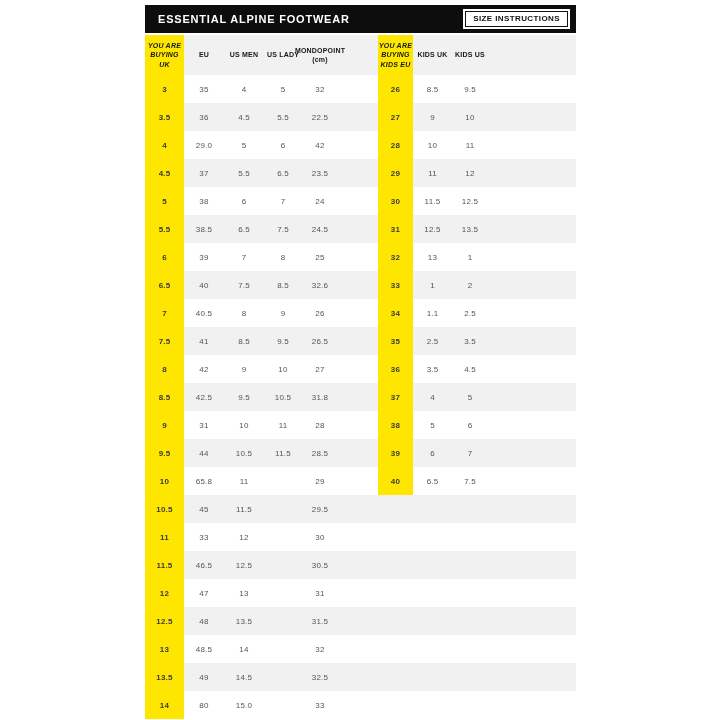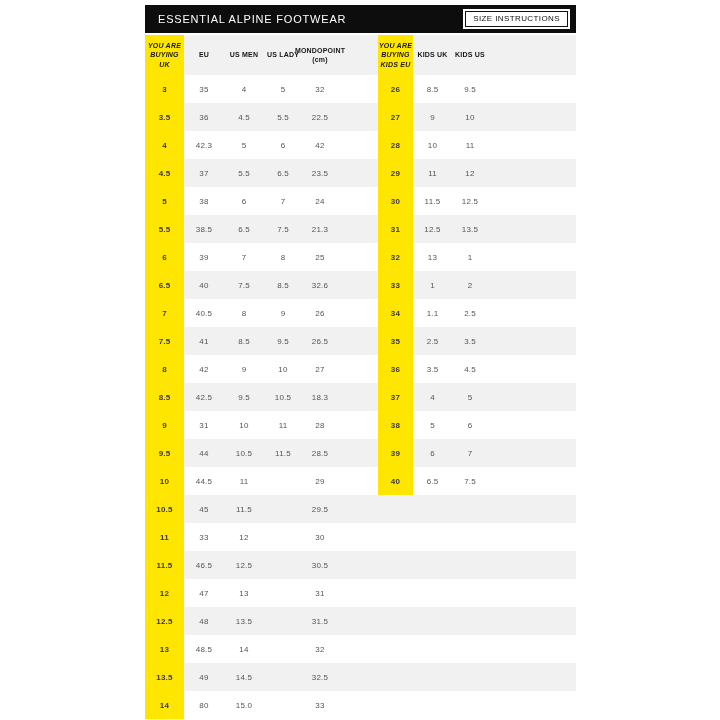--- a/index.html
+++ b/index.html
@@ -1,24 +1,24 @@
 <!DOCTYPE html>
 <html style="--yellow: #ffe600; --stripe: #f1f1f1; --bar: #0d0d0d;"><head>
 <meta charset="utf-8">
 <style>
   html,body{margin:0;padding:0;background:#ffffff;}
   body{width:720px;height:720px;position:relative;font-family:"Liberation Sans",sans-serif;overflow:hidden;}
   :root{--yellow:#ffe600;--stripe:#f1f1f1;--bar:#0d0d0d;}
   .content{position:absolute;left:145px;top:5px;width:431px;}
   
   .bar{height:28px;background:var(--bar);display:flex;align-items:center;justify-content:space-between;padding:0 6px 0 13px;box-sizing:border-box;}
-  .bar-title{color:#ffffff;font-size:11px;font-weight:normal;letter-spacing:0.8px;white-space:nowrap;}
+  .bar-title{color:#ffffff;font-size:11px;font-weight:bold;letter-spacing:0.8px;white-space:nowrap;}
   .btn-wrap{background:#ffffff;padding:2px;}
   .size-btn{display:block;background:#ffffff;border:1px solid #111111;color:#111111;font-family:"Liberation Sans",sans-serif;
-    font-size:8px;font-weight:normal;letter-spacing:0.4px;padding:3px 7px;line-height:1;cursor:pointer;white-space:nowrap;}
+    font-size:8px;font-weight:bold;letter-spacing:0.4px;padding:3px 7px;line-height:1;cursor:pointer;white-space:nowrap;}
   .gap{height:2px;background:#ffffff;}
   
   .grid{display:grid;grid-template-columns:39px 40px 40px 38px 36px 40px 35px 39px 36px 1fr;}
   .thead{height:40px;background:var(--stripe);}
   .thead .hc{display:flex;flex-direction:column;align-items:center;justify-content:center;
     font-size:7px;font-weight:bold;color:#161616;letter-spacing:0.2px;text-align:center;line-height:1.35;}
   .ycell{background:var(--yellow);}
   .thead .ycell{font-style:italic;}
   .trow{height:28px;}
   .trow.even{background:#ffffff;}
@@ -84,21 +84,21 @@
         <div class="tc">5.5</div>
         <div class="tc">22.5</div>
         <div class="tc"></div>
         <div class="tc ycell">27</div>
         <div class="tc">9</div>
         <div class="tc">10</div>
         <div class="tc"></div>
       </div>
       <div class="grid trow even">
         <div class="tc ycell">4</div>
-        <div class="tc">42.3</div>
+        <div class="tc">29.0</div>
         <div class="tc">5</div>
         <div class="tc">6</div>
         <div class="tc">42</div>
         <div class="tc"></div>
         <div class="tc ycell">28</div>
         <div class="tc">10</div>
         <div class="tc">11</div>
         <div class="tc"></div>
       </div>
       <div class="grid trow odd">
@@ -123,21 +123,21 @@
         <div class="tc ycell">30</div>
         <div class="tc">11.5</div>
         <div class="tc">12.5</div>
         <div class="tc"></div>
       </div>
       <div class="grid trow odd">
         <div class="tc ycell">5.5</div>
         <div class="tc">38.5</div>
         <div class="tc">6.5</div>
         <div class="tc">7.5</div>
-        <div class="tc">21.3</div>
+        <div class="tc">24.5</div>
         <div class="tc"></div>
         <div class="tc ycell">31</div>
         <div class="tc">12.5</div>
         <div class="tc">13.5</div>
         <div class="tc"></div>
       </div>
       <div class="grid trow even">
         <div class="tc ycell">6</div>
         <div class="tc">39</div>
         <div class="tc">7</div>
@@ -195,21 +195,21 @@
         <div class="tc ycell">36</div>
         <div class="tc">3.5</div>
         <div class="tc">4.5</div>
         <div class="tc"></div>
       </div>
       <div class="grid trow odd">
         <div class="tc ycell">8.5</div>
         <div class="tc">42.5</div>
         <div class="tc">9.5</div>
         <div class="tc">10.5</div>
-        <div class="tc">18.3</div>
+        <div class="tc">31.8</div>
         <div class="tc"></div>
         <div class="tc ycell">37</div>
         <div class="tc">4</div>
         <div class="tc">5</div>
         <div class="tc"></div>
       </div>
       <div class="grid trow even">
         <div class="tc ycell">9</div>
         <div class="tc">31</div>
         <div class="tc">10</div>
@@ -228,21 +228,21 @@
         <div class="tc">11.5</div>
         <div class="tc">28.5</div>
         <div class="tc"></div>
         <div class="tc ycell">39</div>
         <div class="tc">6</div>
         <div class="tc">7</div>
         <div class="tc"></div>
       </div>
       <div class="grid trow even">
         <div class="tc ycell">10</div>
-        <div class="tc">44.5</div>
+        <div class="tc">65.8</div>
         <div class="tc">11</div>
         <div class="tc"></div>
         <div class="tc">29</div>
         <div class="tc"></div>
         <div class="tc ycell">40</div>
         <div class="tc">6.5</div>
         <div class="tc">7.5</div>
         <div class="tc"></div>
       </div>
       <div class="grid trow odd">

